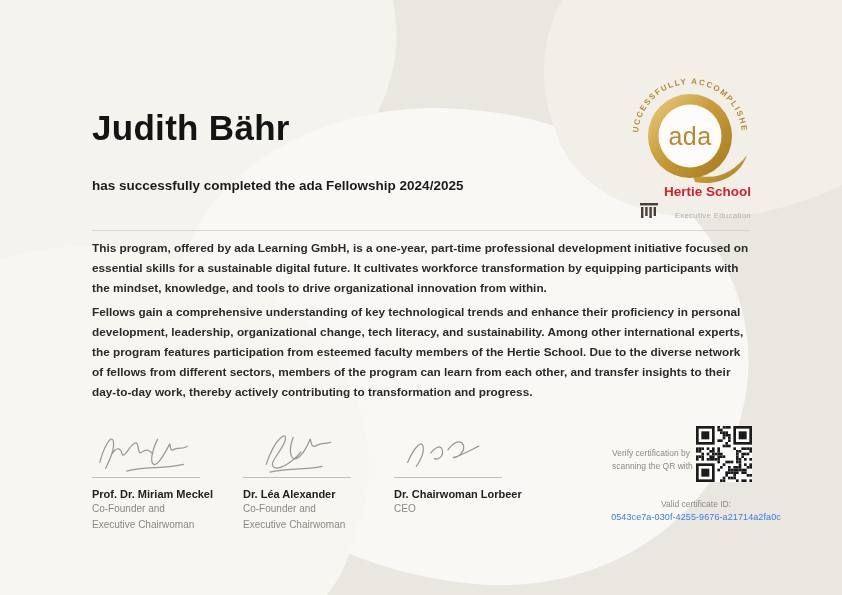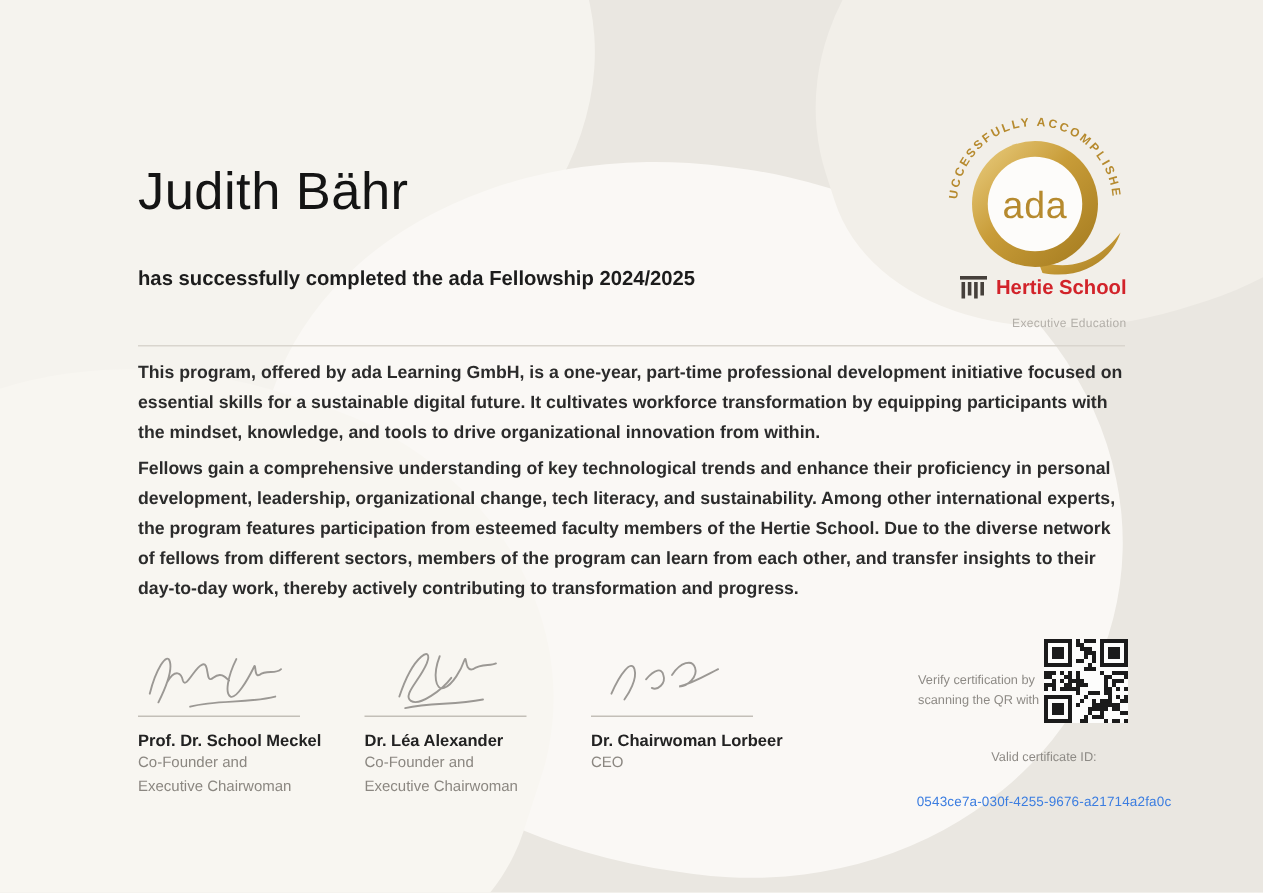--- a/index.html
+++ b/index.html
@@ -20,57 +20,57 @@
   .blob{position:absolute;pointer-events:none;z-index:0}
   #b1{left:-180px;top:-150px;width:580px;height:430px;background:#f5f3ee;border-radius:48% 52% 55% 45%/55% 45% 52% 48%;transform:rotate(-12deg)}
   #b2{left:170px;top:110px;width:580px;height:470px;background:#faf8f5;border-radius:50% 50% 45% 55%/48% 52% 50% 50%;transform:rotate(8deg)}
   #b3{left:-130px;top:250px;width:500px;height:400px;background:#f8f6f1;border-radius:55% 45% 50% 50%/50% 50% 45% 55%;transform:rotate(18deg)}
   #b4{left:540px;top:-110px;width:420px;height:320px;background:#f2efe9;border-radius:45% 55% 50% 50%/52% 48% 55% 45%;transform:rotate(-18deg)}
 
   .layer{position:absolute;z-index:2}
 
   .name{
     left:92px;top:108px;
-    font-size:35px;font-weight:400;letter-spacing:.3px;color:#141414;
+    font-size:35px;font-weight:700;letter-spacing:.3px;color:#141414;
   }
   .subtitle{
     left:92px;top:174px;
     font-size:13.5px;font-weight:700;line-height:1.75;color:var(--text-dark);
   }
   .divider{
     left:92px;top:230px;width:658px;height:1px;background:#d9d5ce;
   }
   .para{
     left:92px;width:662px;
     font-size:11.8px;line-height:1.7;color:#2b2b2b;font-weight:bold;
   }
   .p1{top:238px}
   .p2{top:302px}
 
   .badge-svg{left:620px;top:70px;width:140px;height:128px}
   .arc-text{font-size:8px;font-weight:700;letter-spacing:1.6px;fill:var(--gold)}
   .ada-text{font-size:25px;letter-spacing:.5px;fill:var(--gold)}
 
-  .partner{left:640px;top:184px;display:flex;align-items:flex-start;gap:6px}
+  .partner{left:640px;top:184px;display:flex;align-items:flex-end;gap:6px}
   .partner-name{font-size:13.5px;font-weight:700;color:var(--brand-red);white-space:nowrap}
   .partner-sub{font-size:8px;color:#b3afa9;text-align:right;margin-top:12px;letter-spacing:.2px}
 
   .signatures{left:92px;top:424px;display:flex;gap:38px}
   .sig-col{width:113px}
   .sig-svg{width:108px;height:50px;display:block}
   .sig-line{width:108px;height:1px;background:#c3bfb8;margin-top:3px}
   .sig-name{font-size:11px;font-weight:700;margin-top:10px;color:#222;white-space:nowrap}
   .sig-title{font-size:10px;color:#8b8781;line-height:1.5;margin-top:1px}
   .sig-title:empty{display:none}
 
   .verify{left:612px;top:447px;font-size:8.5px;color:#8d8a85;line-height:1.55}
   .qr{left:696px;top:426px;width:56px;height:56px;background:#fdfdfc}
   .valid{left:598px;top:499px;width:196px;text-align:center}
   .valid-label{font-size:8.5px;color:#8d8a85}
-  .valid-id{font-size:9px;color:var(--link-blue);margin-top:20px;cursor:pointer;letter-spacing:.1px}
+  .valid-id{font-size:9px;color:var(--link-blue);margin-top:3px;cursor:pointer;letter-spacing:.1px}
 
   .sig-path{fill:none;stroke:#9b9894;stroke-width:1.3;stroke-linecap:round}
 </style>
 </head>
 <body>
 
 <div class="blob" id="b1"></div>
 <div class="blob" id="b2"></div>
 <div class="blob" id="b3"></div>
 <div class="blob" id="b4"></div>
@@ -120,21 +120,21 @@
 <p class="layer para p1">This program, offered by ada Learning GmbH, is a one-year, part-time professional development initiative focused on essential skills for a sustainable digital future. It cultivates workforce transformation by equipping participants with the mindset, knowledge, and tools to drive organizational innovation from within.</p>
 <p class="layer para p2">Fellows gain a comprehensive understanding of key technological trends and enhance their proficiency in personal development, leadership, organizational change, tech literacy, and sustainability. Among other international experts, the program features participation from esteemed faculty members of the Hertie School. Due to the diverse network of fellows from different sectors, members of the program can learn from each other, and transfer insights to their day-to-day work, thereby actively contributing to transformation and progress.</p>
 
 <div class="layer signatures">
 
   <div class="sig-col">
     <svg class="sig-svg" viewBox="0 0 112 52">
       <path class="sig-path" d="M8 40 C12 24 20 10 22 18 C24 26 16 42 14 46 M20 32 C26 22 30 26 31 31 C33 37 39 22 44 20 C50 17 46 34 52 29 C57 25 60 28 63 31 M68 16 C62 28 60 40 64 42 C68 44 76 30 80 22 C82 17 80 29 84 27 C89 23 95 27 99 23 M36 49 C55 44 75 47 95 42"></path>
     </svg>
     <div class="sig-line"></div>
-    <div class="sig-name">Prof. Dr. School Meckel</div>
+    <div class="sig-name">Prof. Dr. Miriam Meckel</div>
     <div class="sig-title">Co-Founder and</div>
     <div class="sig-title">Executive Chairwoman</div>
   </div>
 
   <div class="sig-col">
     <svg class="sig-svg" viewBox="0 0 112 52">
       <path class="sig-path" d="M24 42 C34 12 48 6 43 19 C38 31 26 41 32 45 C38 49 54 37 60 29 M52 14 C47 27 49 38 55 36 C61 34 67 23 69 17 C71 12 69 25 75 23 C81 19 87 21 91 19 M28 50 C46 46 62 48 82 44"></path>
     </svg>
     <div class="sig-line"></div>
     <div class="sig-name">Dr. Léa Alexander</div>

